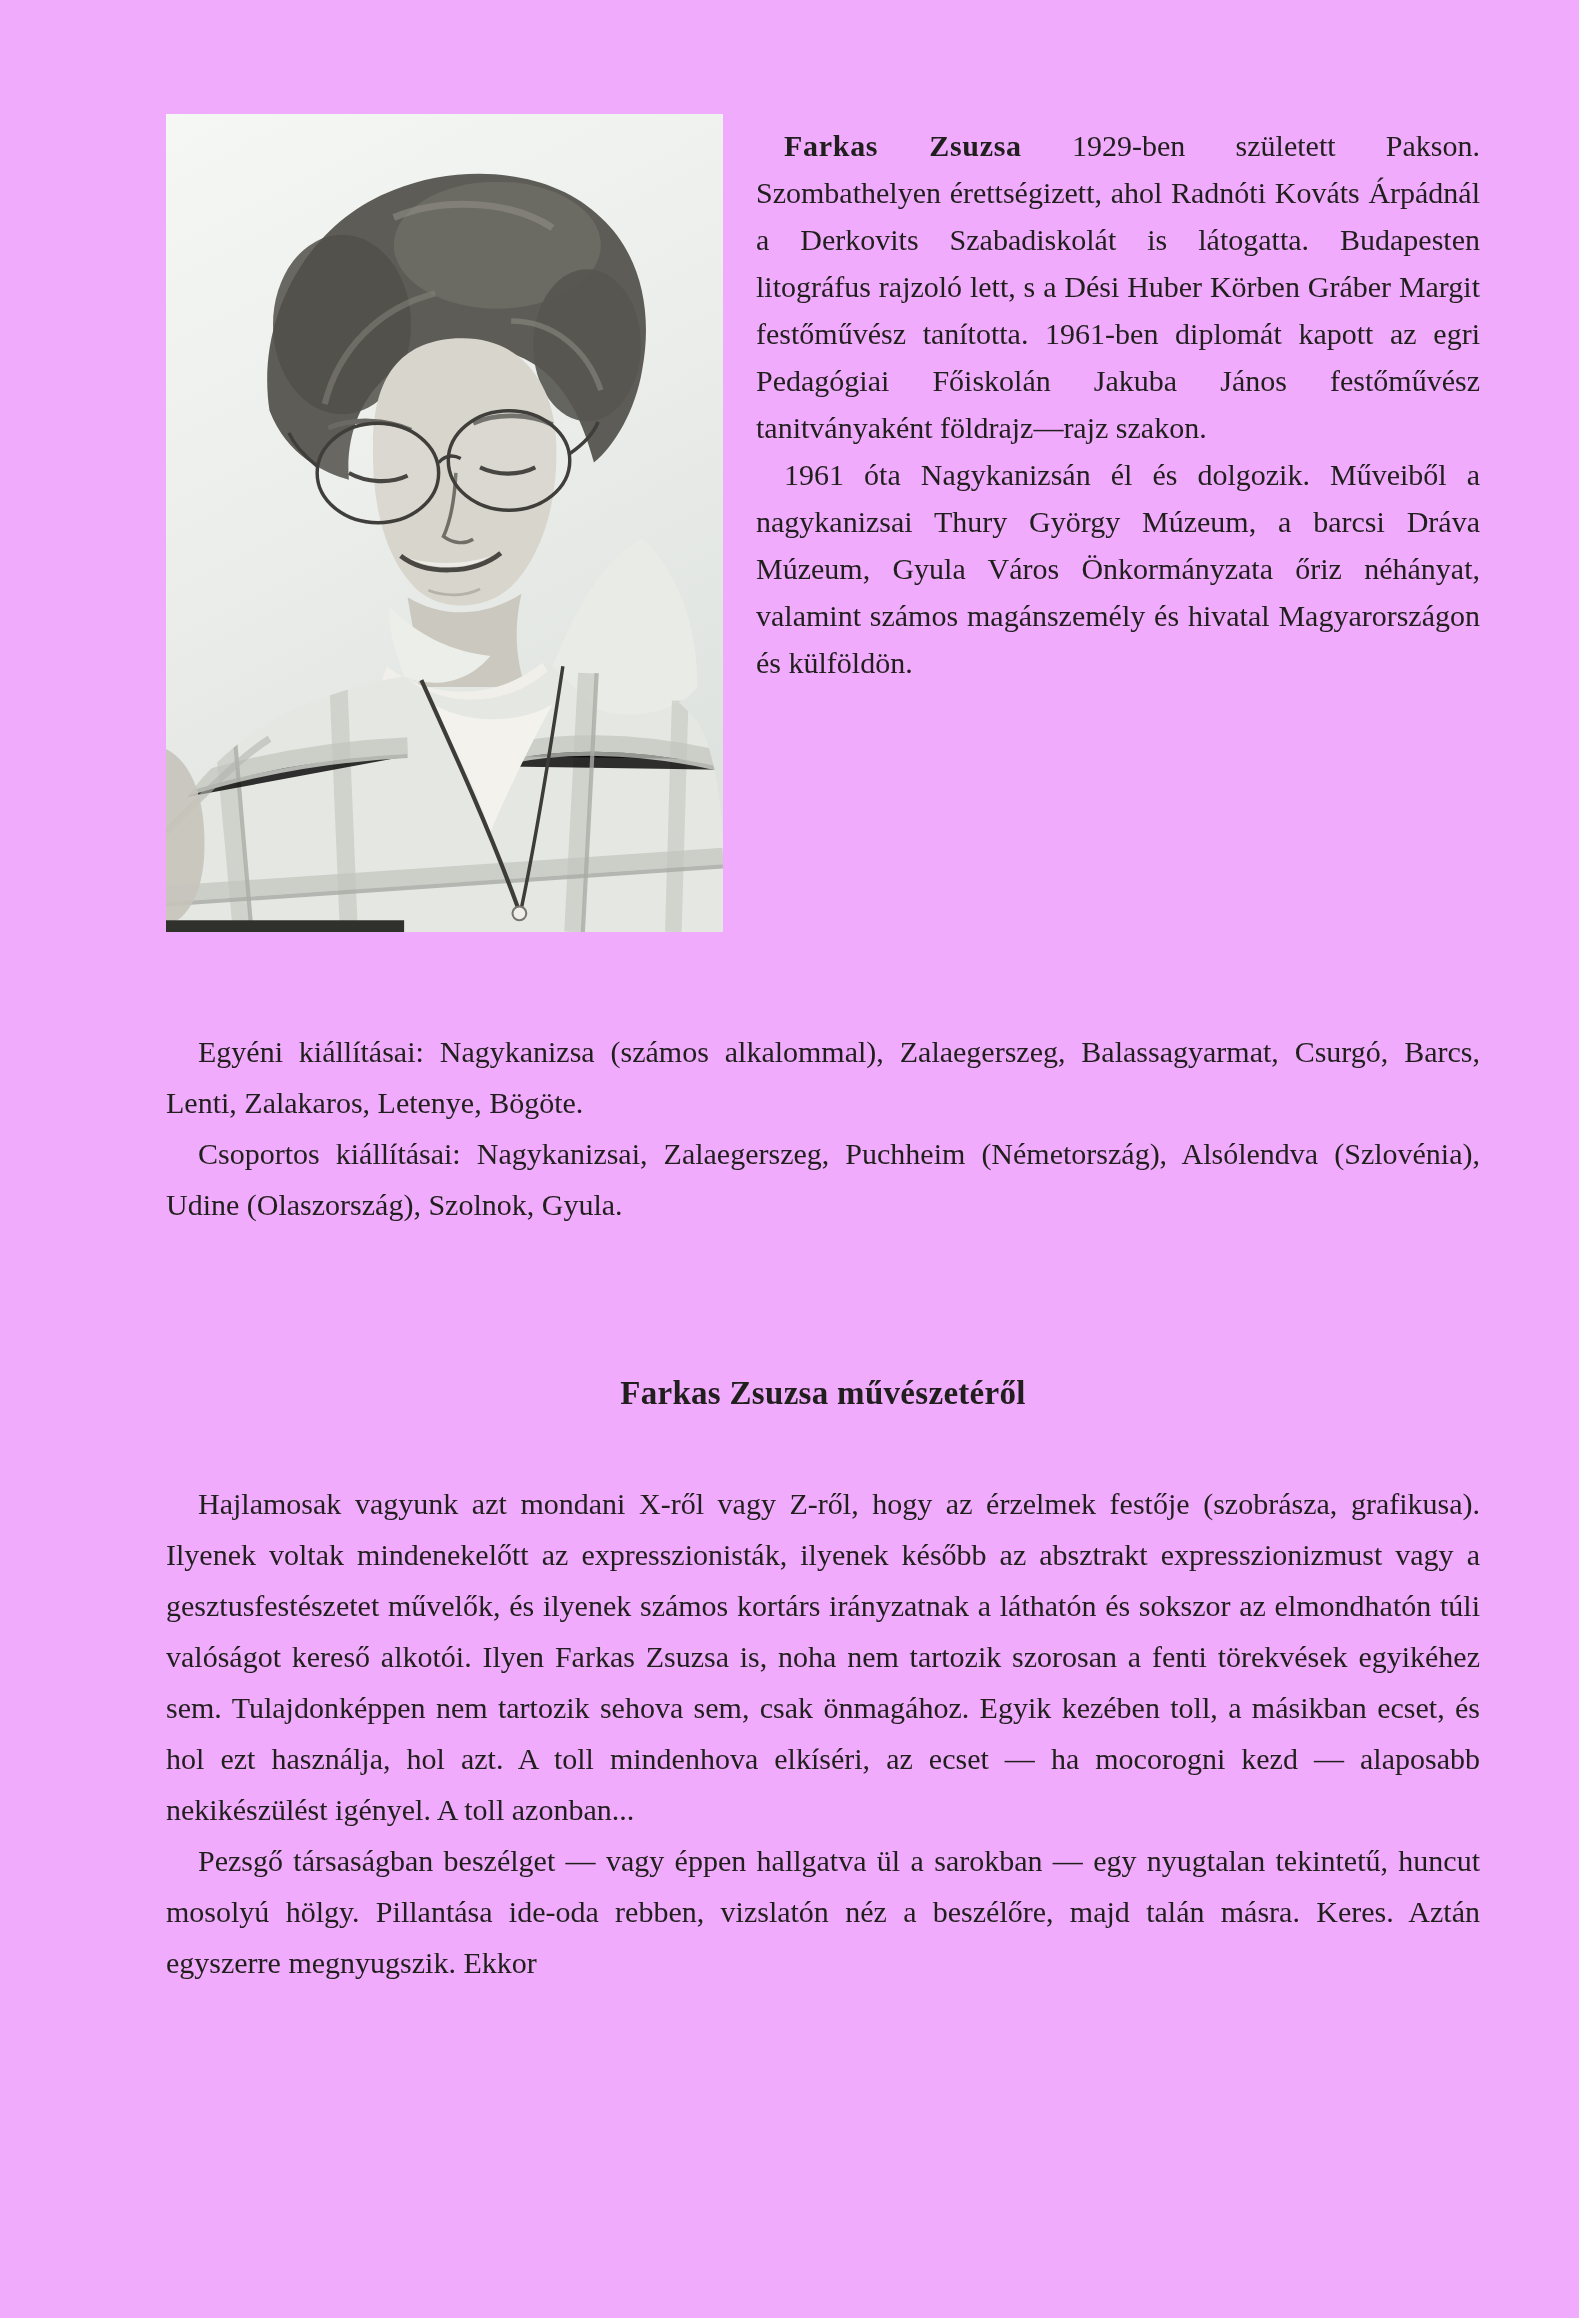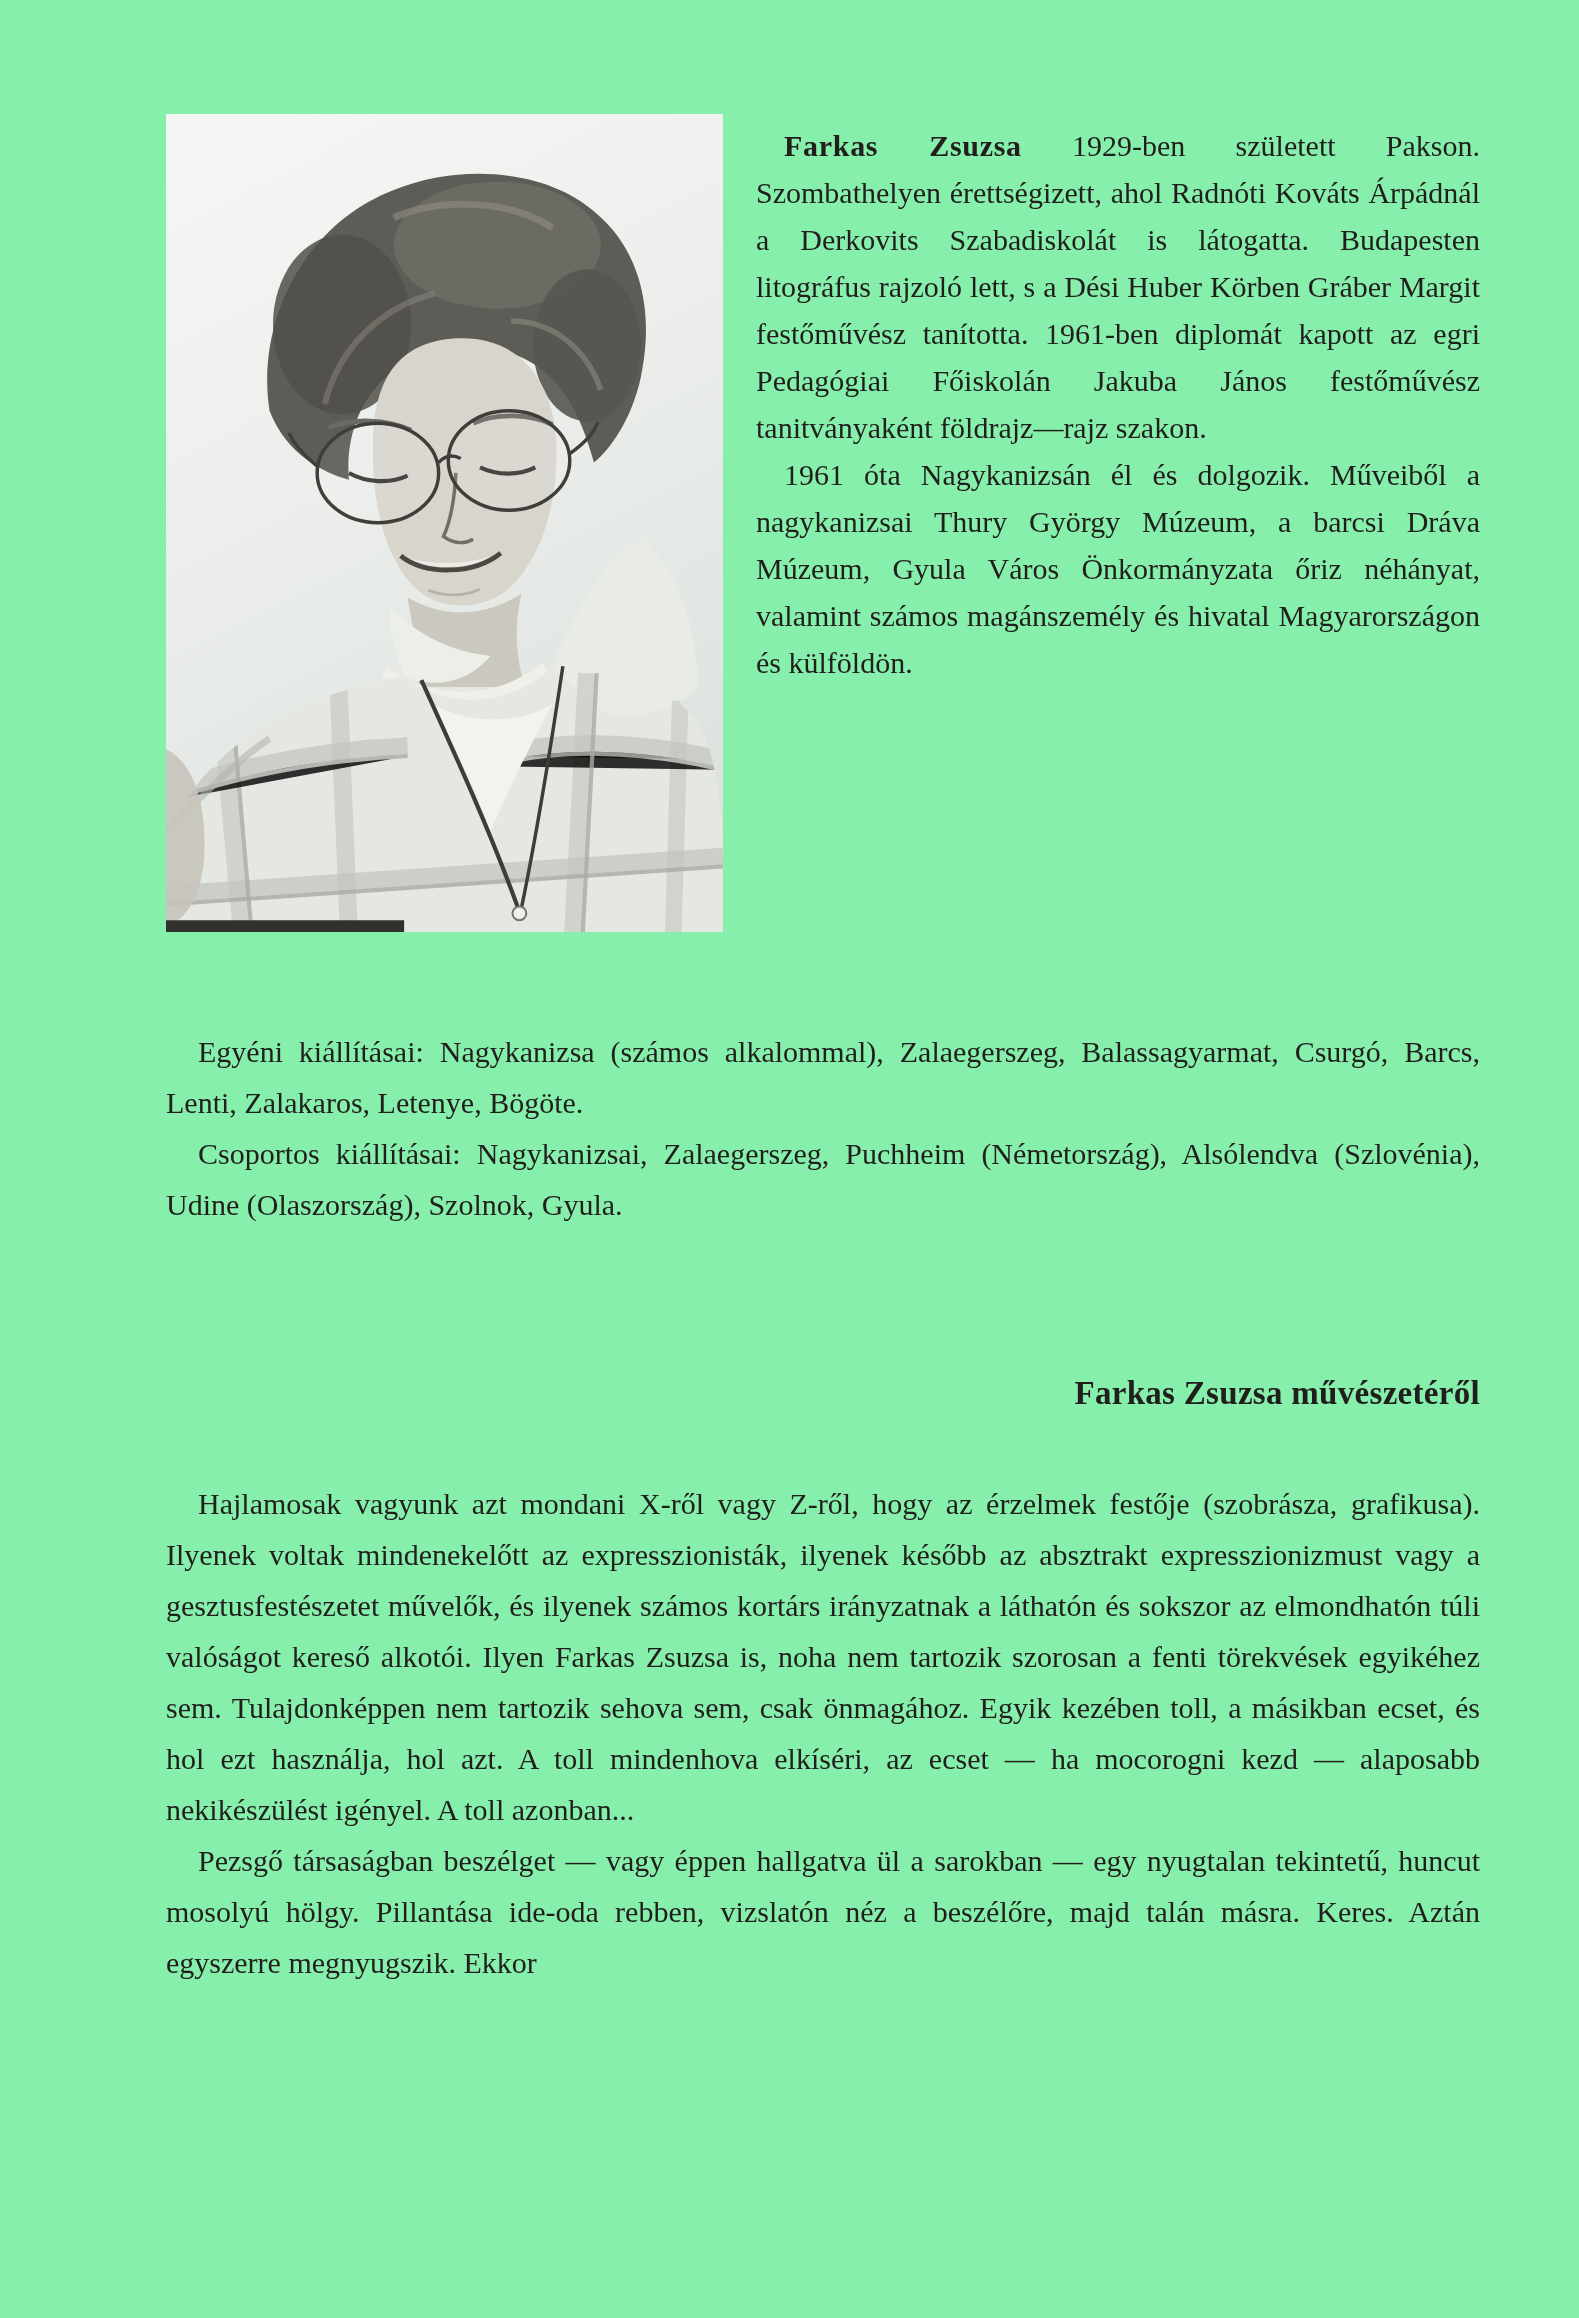--- a/index.html
+++ b/index.html
@@ -6,21 +6,21 @@
     margin: 0;
     padding: 0;
     background: #f7f6f1;
   }
   .page {
     position: relative;
     width: 1579px;
     height: 2319px;
     box-sizing: border-box;
     padding: 114px 99px 0 166px;
-    background: #86efac;
+    background: #f0abfc;
     font-family: "Liberation Serif", "DejaVu Serif", serif;
     color: #211f1d;
     overflow: hidden;
   }
   .portrait {
     float: left;
     width: 557px;
     height: 818px;
     margin: 0 33px 48px 0;
     background: #eef1ee;
@@ -44,21 +44,21 @@
     font-size: 30px;
     line-height: 51px;
     text-align: justify;
     text-indent: 32px;
   }
   .essay-title {
     margin: 144px 0 65px 0;
     font-size: 33px;
     line-height: 39px;
     font-weight: bold;
-    text-align: right;
+    text-align: center;
     letter-spacing: 0.3px;
   }
 </style>
 </head>
 <body>
 
 <div class="page">
 
   <section>
     <div class="portrait" role="img" aria-label="Black-and-white portrait photograph of Farkas Zsuzsa: an older woman with short curly dark hair and large wire-rimmed glasses, smiling, wearing a light plaid jacket over a white turtleneck">

